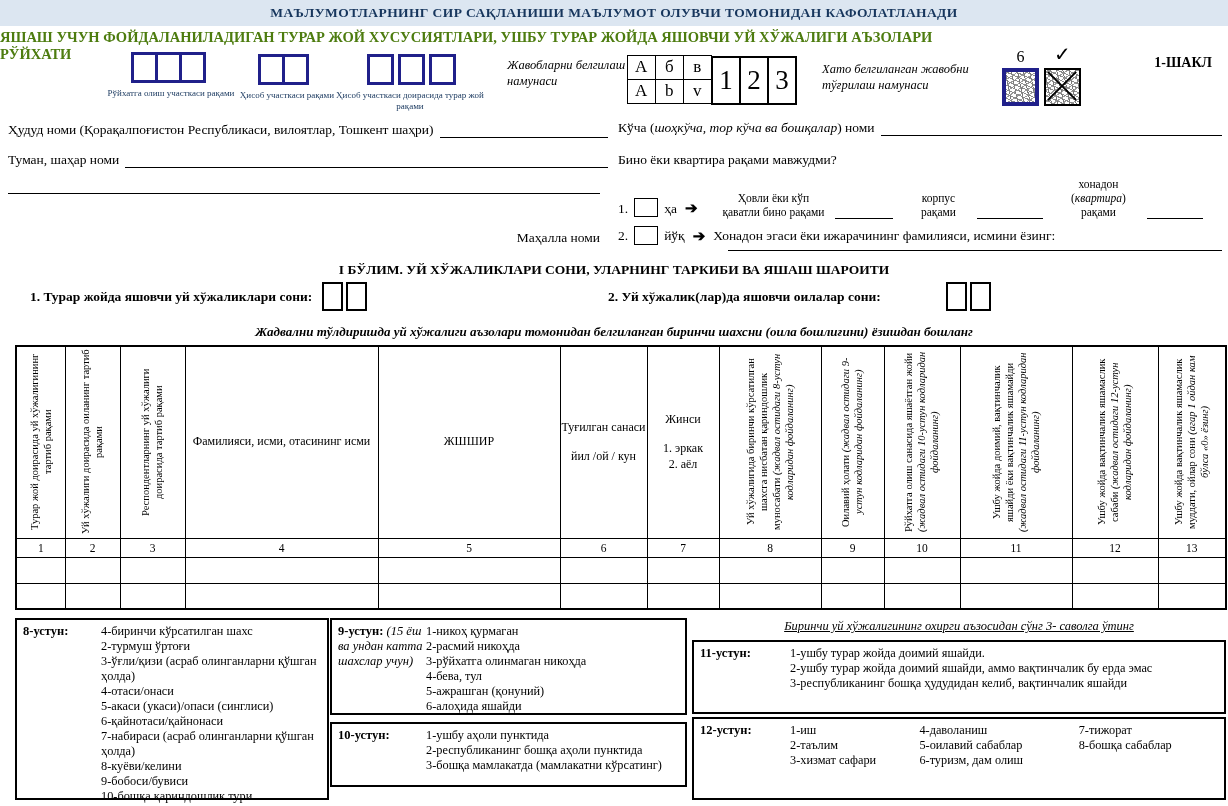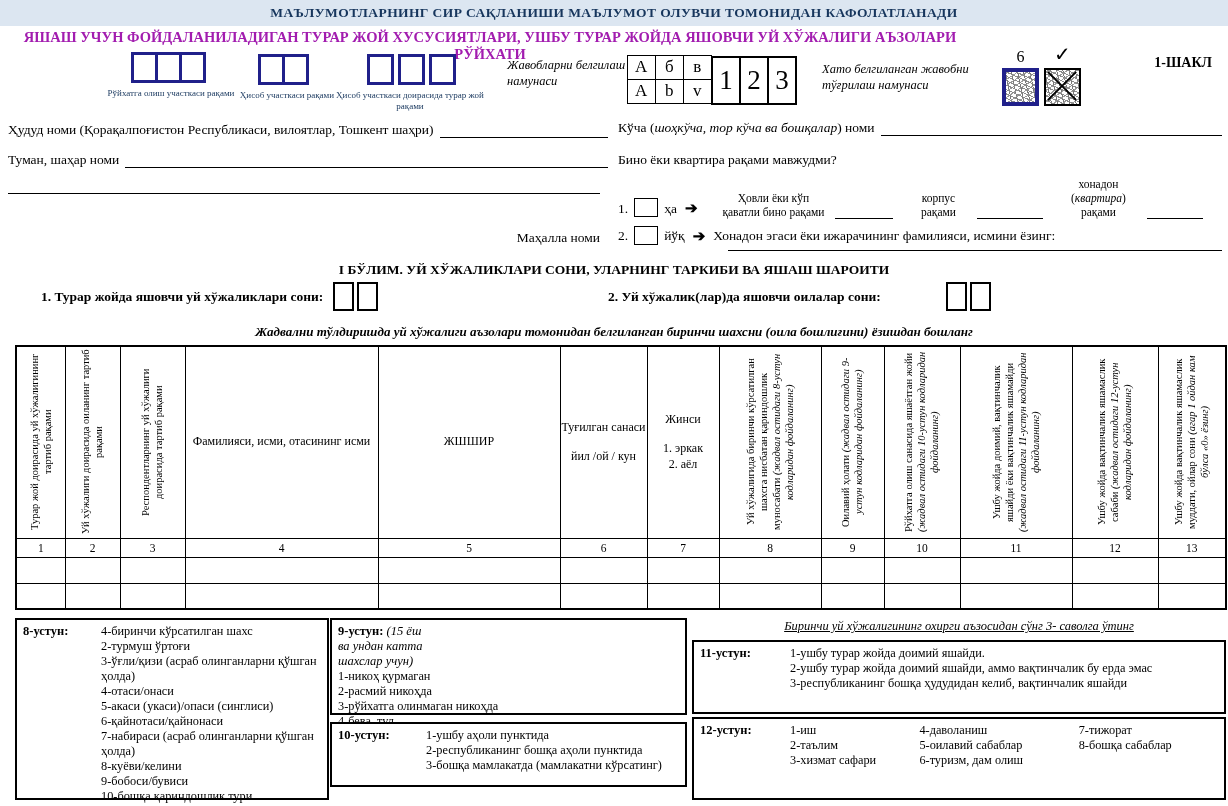--- a/index.html
+++ b/index.html
@@ -8,22 +8,22 @@
     position:relative; width:1228px; height:806px; background:#fff;
     font-family:"Liberation Serif","DejaVu Serif",serif; color:#000; overflow:hidden;
   }
   
   .banner {
     position:absolute; top:0; left:0; width:1228px; height:26px; background:#dce6f1;
     display:flex; align-items:center; justify-content:center;
     font-weight:bold; font-size:13.5px; color:#17365d; letter-spacing:.4px;
   }
   .main-title {
-    position:absolute; top:29px; left:0; width:980px; text-align:center;
-    font-weight:bold; font-size:14.5px; color:#a21caf;
+    position:absolute; top:29px; left:0; width:980px; text-align:left;
+    font-weight:bold; font-size:14.5px; color:#4d7c0f;
   }
   .form-code { position:absolute; top:55px; right:16px; font-weight:bold; font-size:14px; }
   
   .cbgroup { position:absolute; display:flex; }
   .cb { width:27px; height:31px; border:3px solid #20208a; background:#fff; }
   .joined .cb + .cb { margin-left:-3px; }
   .gapped { gap:4px; }
   .cbcaption {
     position:absolute; text-align:center; font-size:9px; line-height:1.25; color:#17365d; width:150px;
   }
@@ -194,21 +194,21 @@
     <span>2.</span>
     <span class="chk"></span>
     <span>йўқ</span>
     <span class="arrow"></span>
     <span>Хонадон эгаси ёки ижарачининг фамилияси, исмини ёзинг:</span>
   </div>
   <div class="rule" style="left:728px; top:250px; width:494px;"></div>
 
   <div class="sec-title">І БЎЛИМ. УЙ ХЎЖАЛИКЛАРИ СОНИ, УЛАРНИНГ ТАРКИБИ  ВА ЯШАШ ШАРОИТИ</div>
 
-  <div class="qrow" style="left:41px; top:282px;">
+  <div class="qrow" style="left:30px; top:282px;">
     <span>1. Турар жойда яшовчи уй хўжаликлари сони:</span>
     <span class="qbox" style="margin-left:10px;"></span>
     <span class="qbox"></span>
   </div>
   <div class="qrow" style="left:608px; top:282px;">
     <span>2. Уй хўжалик(лар)да яшовчи оилалар сони:</span>
     <span class="qbox" style="margin-left:65px;"></span>
     <span class="qbox"></span>
   </div>
 
@@ -334,21 +334,21 @@
         <div>5-акаси (укаси)/опаси (синглиси)</div>
         <div>6-қайнотаси/қайнонаси</div>
         <div>7-набираси (асраб олинганларни қўшган ҳолда)</div>
         <div>8-куёви/келини</div>
         <div>9-бобоси/бувиси</div>
         <div>10-бошқа қариндошлик тури</div>
         <div>11-қариндош эмас</div>
       </div>
   </div>
 
-  <div class="lgbox" style="left:330px; top:618px; width:357px; height:97px;flex-direction:column;">
+  <div class="lgbox" style="left:330px; top:618px; width:357px; height:97px;">
     <div class="lgtitle" style="width:88px;"><span>9-устун:</span> <span class="lgsub">(15 ёш ва ундан катта шахслар учун)</span></div>
     <div class="lgitems">
         <div>1-никоҳ қурмаган</div>
         <div>2-расмий никоҳда</div>
         <div>3-рўйхатга олинмаган никоҳда</div>
         <div>4-бева, тул</div>
         <div>5-ажрашган (қонуний)</div>
         <div>6-алоҳида яшайди</div>
       </div>
   </div>

